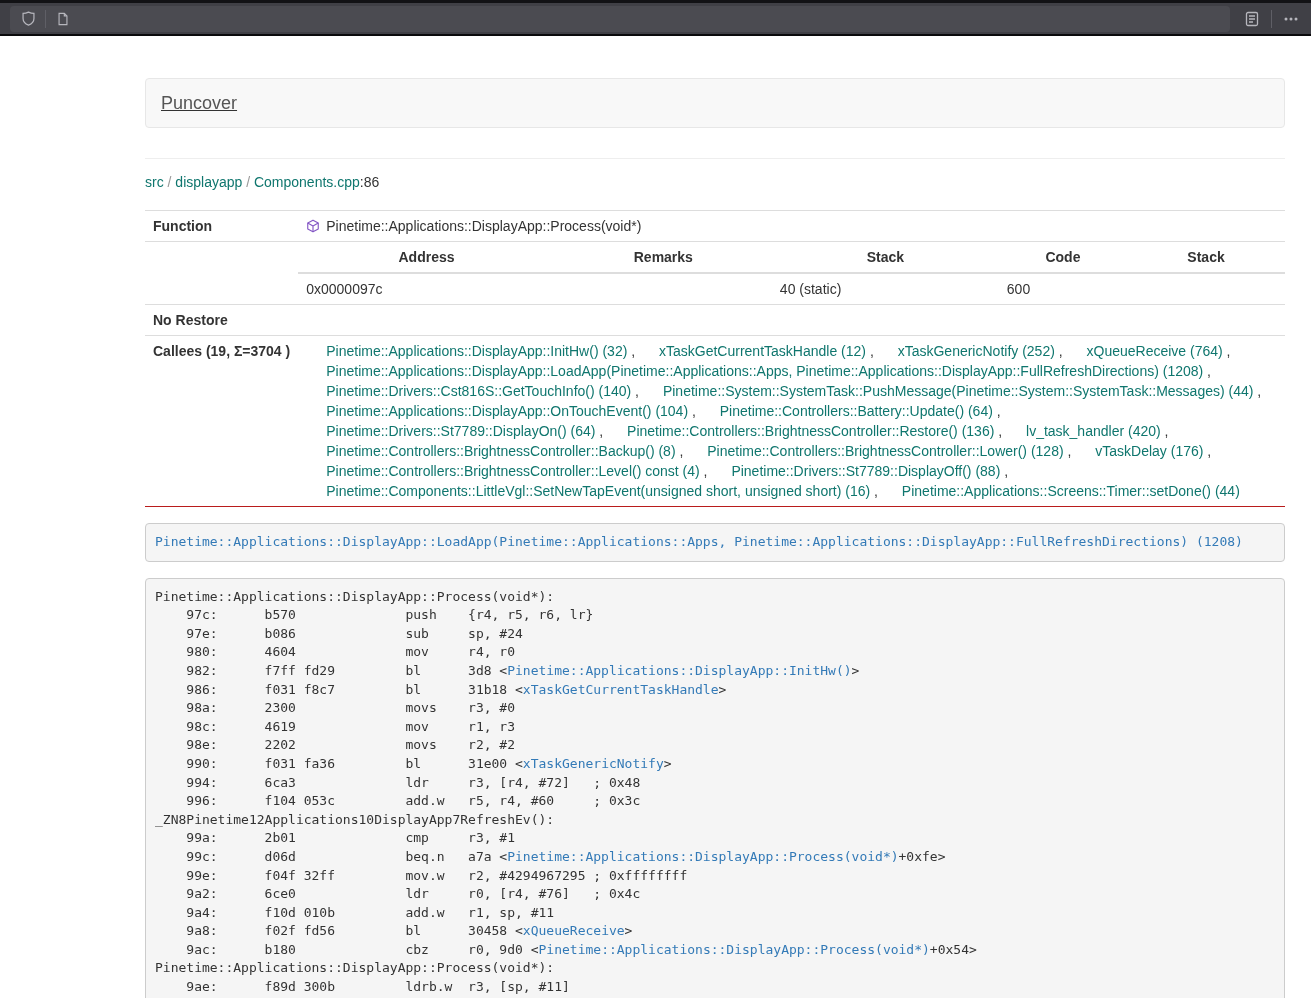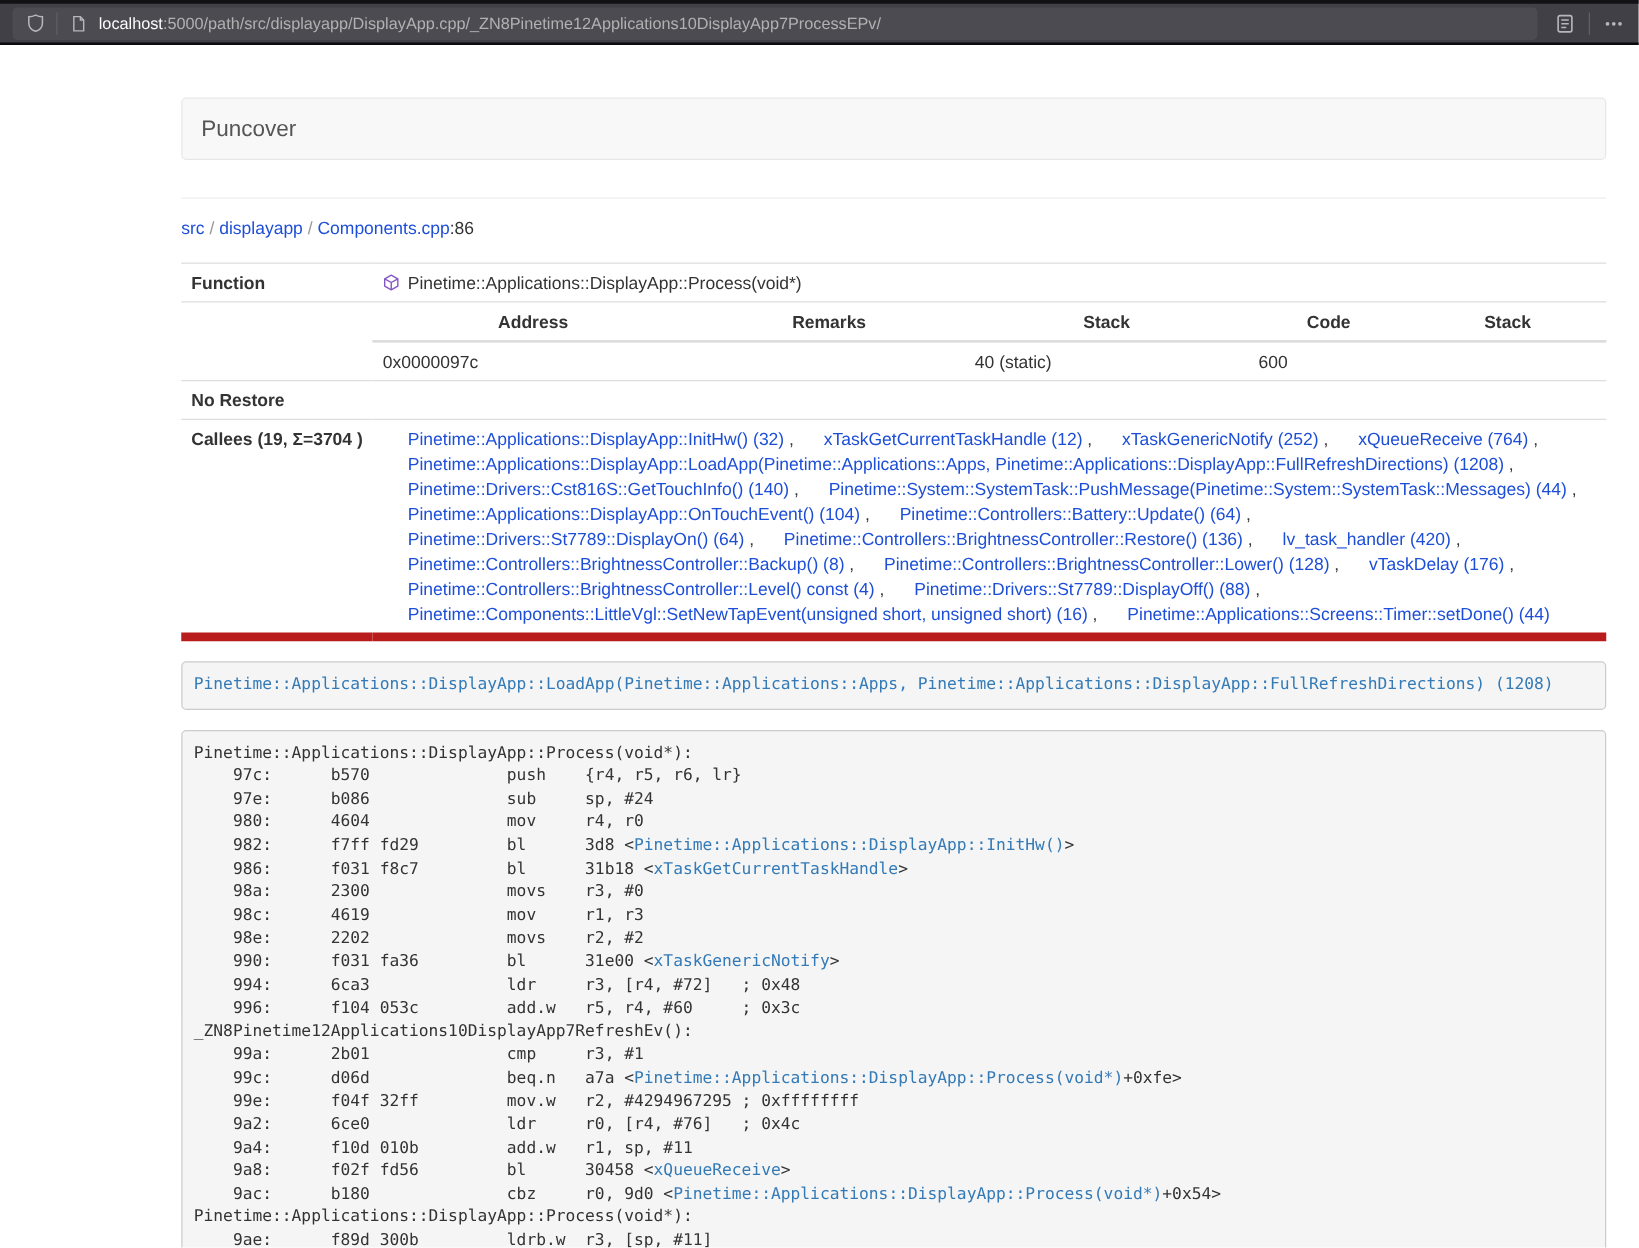--- a/index.html
+++ b/index.html
@@ -24,32 +24,32 @@
     color: #fbfbfe; }
   .url-rest { color: #b1b1b3; }
   .tb-right { display: flex; align-items: center; flex: 0 0 auto; }
   .tb-right .tb-divider { margin: 0 9px; }
 
   
   .container { width: 1140px; margin-left: 145px; }
   .navbar {
     margin-top: 42px; height: 50px; background: #f8f8f8;
     border: 1px solid #e7e7e7; border-radius: 4px;
-    display: flex; align-items: center;
+    display: flex; align-items: center; text-decoration: underline;
   }
   .brand { font-size: 18px; color: #555; padding: 0 15px; text-decoration: none; }
   hr.rule { border: 0; border-top: 1px solid #eee; margin: 30px 0 0 0; }
-  a { color: #1d4ed8; text-decoration: none; }
+  a { color: #0f766e; text-decoration: none; }
 
   .breadcrumb-line { margin-top: 13px; font-size: 14px; line-height: 20px; color: #333; }
   .crumb-sep { color: #999; }
 
   
   table.main-table { width: 100%; border-collapse: collapse; margin-top: 18px;
-    font-size: 14px; line-height: 20px; color: #333; border-bottom: 7px solid #b91c1c; }
+    font-size: 14px; line-height: 20px; color: #333; border-bottom: 1px solid #b91c1c; }
   table.main-table > tbody > tr > th,
   table.main-table > tbody > tr > td {
     border-top: 1px solid #ddd; padding: 5px 8px; text-align: left; vertical-align: top;
   }
   th.label-col { width: 147px; font-weight: bold; white-space: nowrap; }
   td.no-pad { padding: 0 !important; }
 
   table.sub-table { width: 100%; border-collapse: collapse; table-layout: fixed; }
   table.sub-table th {
     padding: 5px 8px; text-align: center; font-weight: bold; border-bottom: 2px solid #ddd;
@@ -80,21 +80,20 @@
         <path d="M8 1.2 C10 2.2 12 2.6 13.8 2.6 V8 C13.8 11.8 11 13.9 8 15 C5 13.9 2.2 11.8 2.2 8 V2.6 C4 2.6 6 2.2 8 1.2 Z"></path>
       </svg>
     </span>
     <span class="tb-divider"></span>
     <span class="tb-icon">
       <svg width="14" height="14" viewBox="0 0 16 16" fill="none" stroke="currentColor" stroke-width="1.3">
         <path d="M3.5 1.5 h6 l3 3 v10 h-9 Z"></path>
         <path d="M9.5 1.5 v3 h3"></path>
       </svg>
     </span>
-    <span class="url-text"><span>localhost</span><span class="url-rest">:5000/path/src/displayapp/DisplayApp.cpp/_ZN8Pinetime12Applications10DisplayApp7ProcessEPv/</span></span>
   </div>
   <div class="tb-right">
     <span class="tb-icon">
       <svg width="16" height="16" viewBox="0 0 16 16" fill="none" stroke="currentColor" stroke-width="1.3">
         <rect x="2.5" y="1.5" width="11" height="13" rx="1.5"></rect>
         <path d="M5 5 h6 M5 8 h6 M5 11 h4"></path>
       </svg>
     </span>
     <span class="tb-divider"></span>
     <span class="tb-icon">

